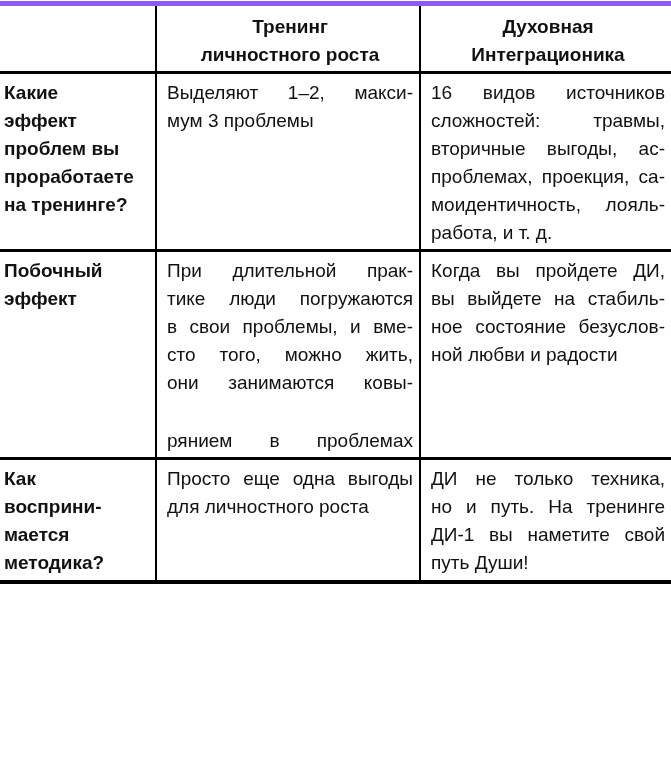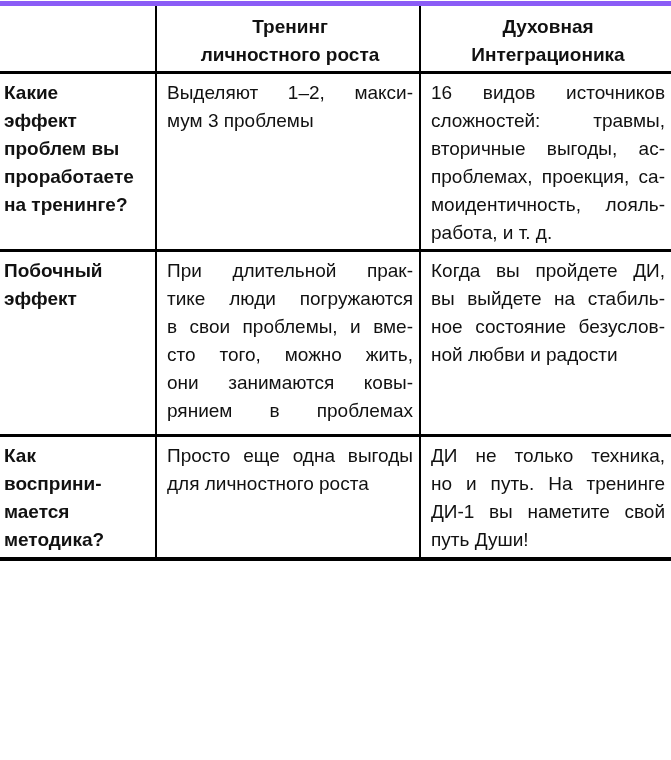--- a/index.html
+++ b/index.html
@@ -71,20 +71,21 @@
   }
   .body-cell.just .line {
     text-align: justify;
     text-align-last: justify;
   }
   .body-cell.just .line:last-child {
     text-align-last: left;
   }
   .body-cell.just.last-just .line:last-child {
     text-align-last: justify;
+    margin-top: 30px;
   }
 </style>
 </head>
 <body>
 
 <div class="page">
   <table class="cmp">
     <colgroup>
       <col class="c1">
       <col class="c2">

